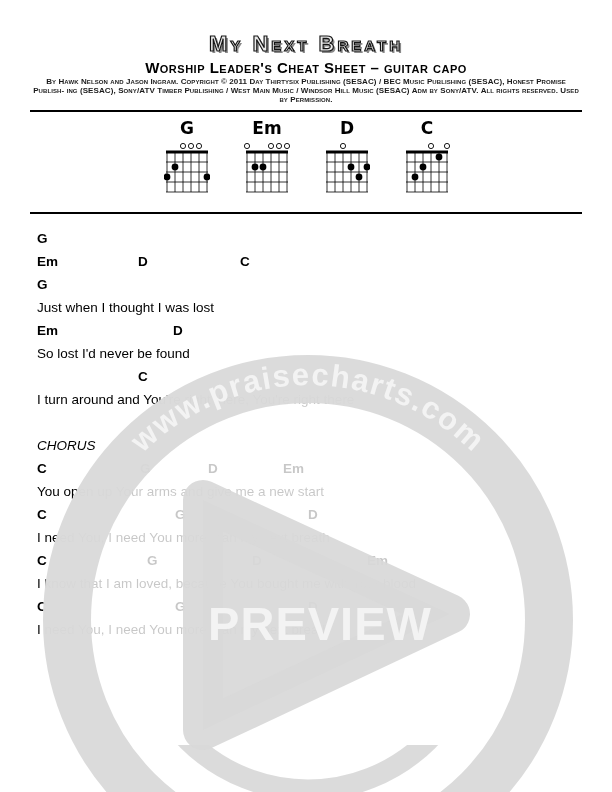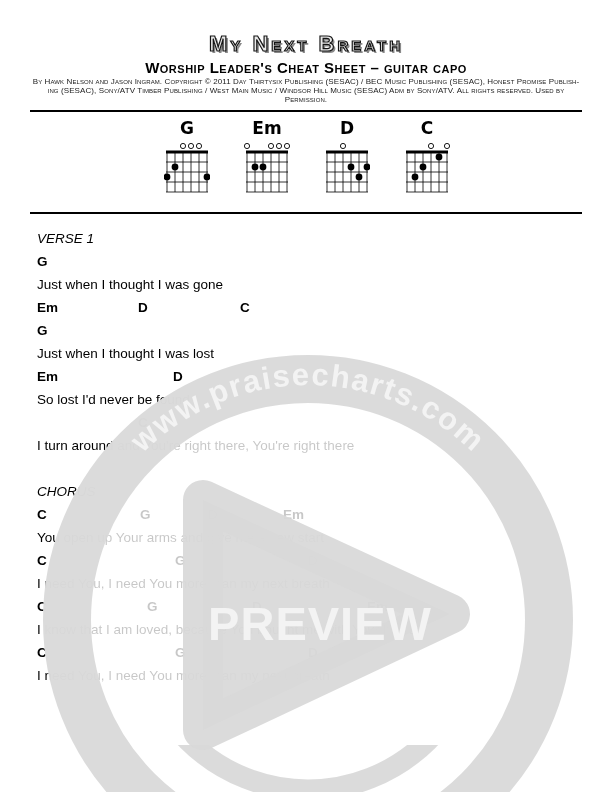--- a/index.html
+++ b/index.html
@@ -6,21 +6,21 @@
   body{width:612px;height:792px;background:#fff;position:relative;overflow:hidden;
        font-family:"Liberation Sans",sans-serif;color:#000;}
   .abs{position:absolute;}
   
   .title{top:31px;left:0;right:0;text-align:center;font-variant:small-caps;font-weight:bold;
          font-size:22px;letter-spacing:3px;color:#e9e9e9;
          -webkit-text-stroke:1.2px #141414;text-shadow:2px 2px 0 #8a8a8a;}
   .subtitle{top:59px;left:0;right:0;text-align:center;font-variant:small-caps;font-weight:bold;
             font-size:15px;letter-spacing:.5px;}
   .copyright{top:77px;left:50%;transform:translateX(-50%);width:552px;text-align:center;
-             font-variant:small-caps;font-weight:normal;font-size:8px;line-height:9px;
+             font-variant:small-caps;font-weight:bold;font-size:8px;line-height:9px;
              letter-spacing:.1px;color:#1a1a1a;}
   .rule{left:30px;width:552px;height:1.5px;background:#000;}
   .rule1{top:110px;} .rule2{top:212px;}
   
   .chord-row{top:115px;left:0;width:612px;height:95px;}
   .chord-block{position:absolute;width:84px;text-align:center;}
   .chord-name{font-weight:bold;font-size:17px;height:26px;line-height:26px;
               font-family:"DejaVu Sans",sans-serif;}
   
   .song{top:227px;left:37px;width:545px;}
@@ -110,25 +110,23 @@
         <circle cx="19" cy="26" r="3.4" fill="#000"></circle>
         <circle cx="11" cy="36" r="3.4" fill="#000"></circle>
         <circle cx="27" cy="5" r="2.6" fill="none" stroke="#000" stroke-width="0.9"></circle>
         <circle cx="43" cy="5" r="2.6" fill="none" stroke="#000" stroke-width="0.9"></circle>
       </svg></div>
   </div>
 
 <div class="abs rule rule2"></div>
 
 <div class="abs song" id="songBody">
-    <div class="song-line section">VERSE 1</div>
     <div class="song-line chords">
       <span class="chord-token" style="left: 0px;">G</span>
     </div>
-    <div class="song-line lyric">Just when I thought I was gone</div>
     <div class="song-line chords">
       <span class="chord-token" style="left: 0px;">Em</span>
       <span class="chord-token" style="left: 101px;">D</span>
       <span class="chord-token" style="left: 203px;">C</span>
     </div>
     <div class="song-line chords">
       <span class="chord-token" style="left: 0px;">G</span>
     </div>
     <div class="song-line lyric">Just when I thought I was lost</div>
     <div class="song-line chords">

